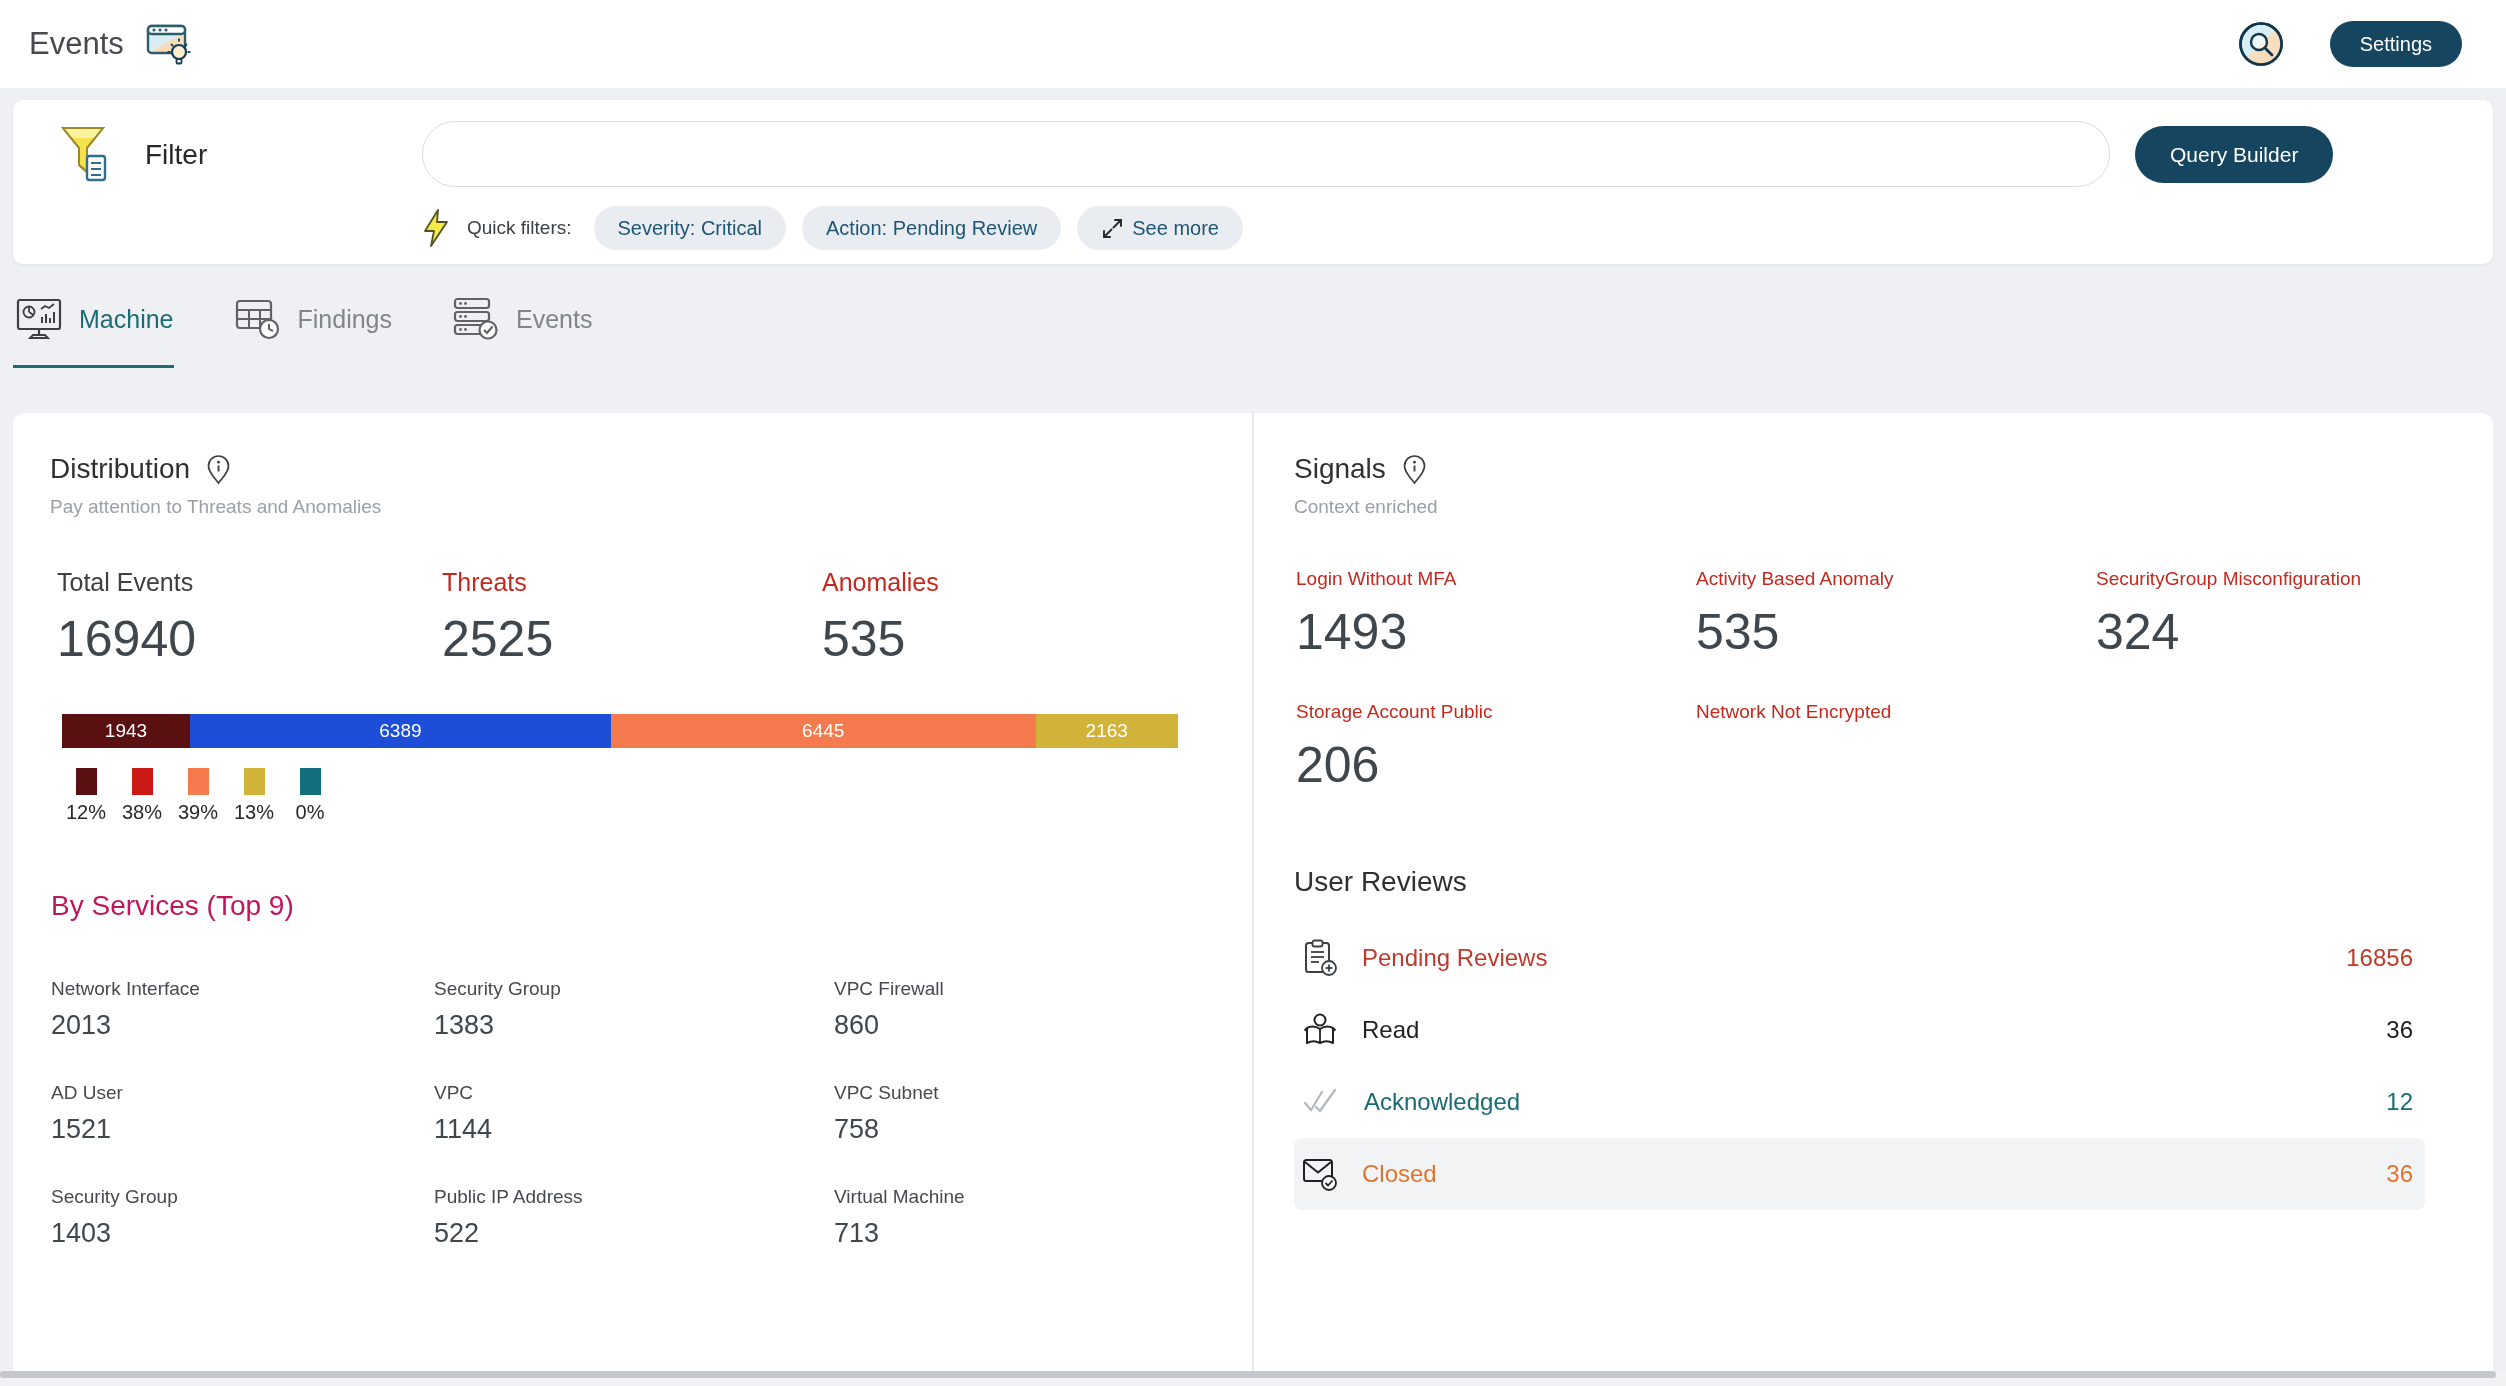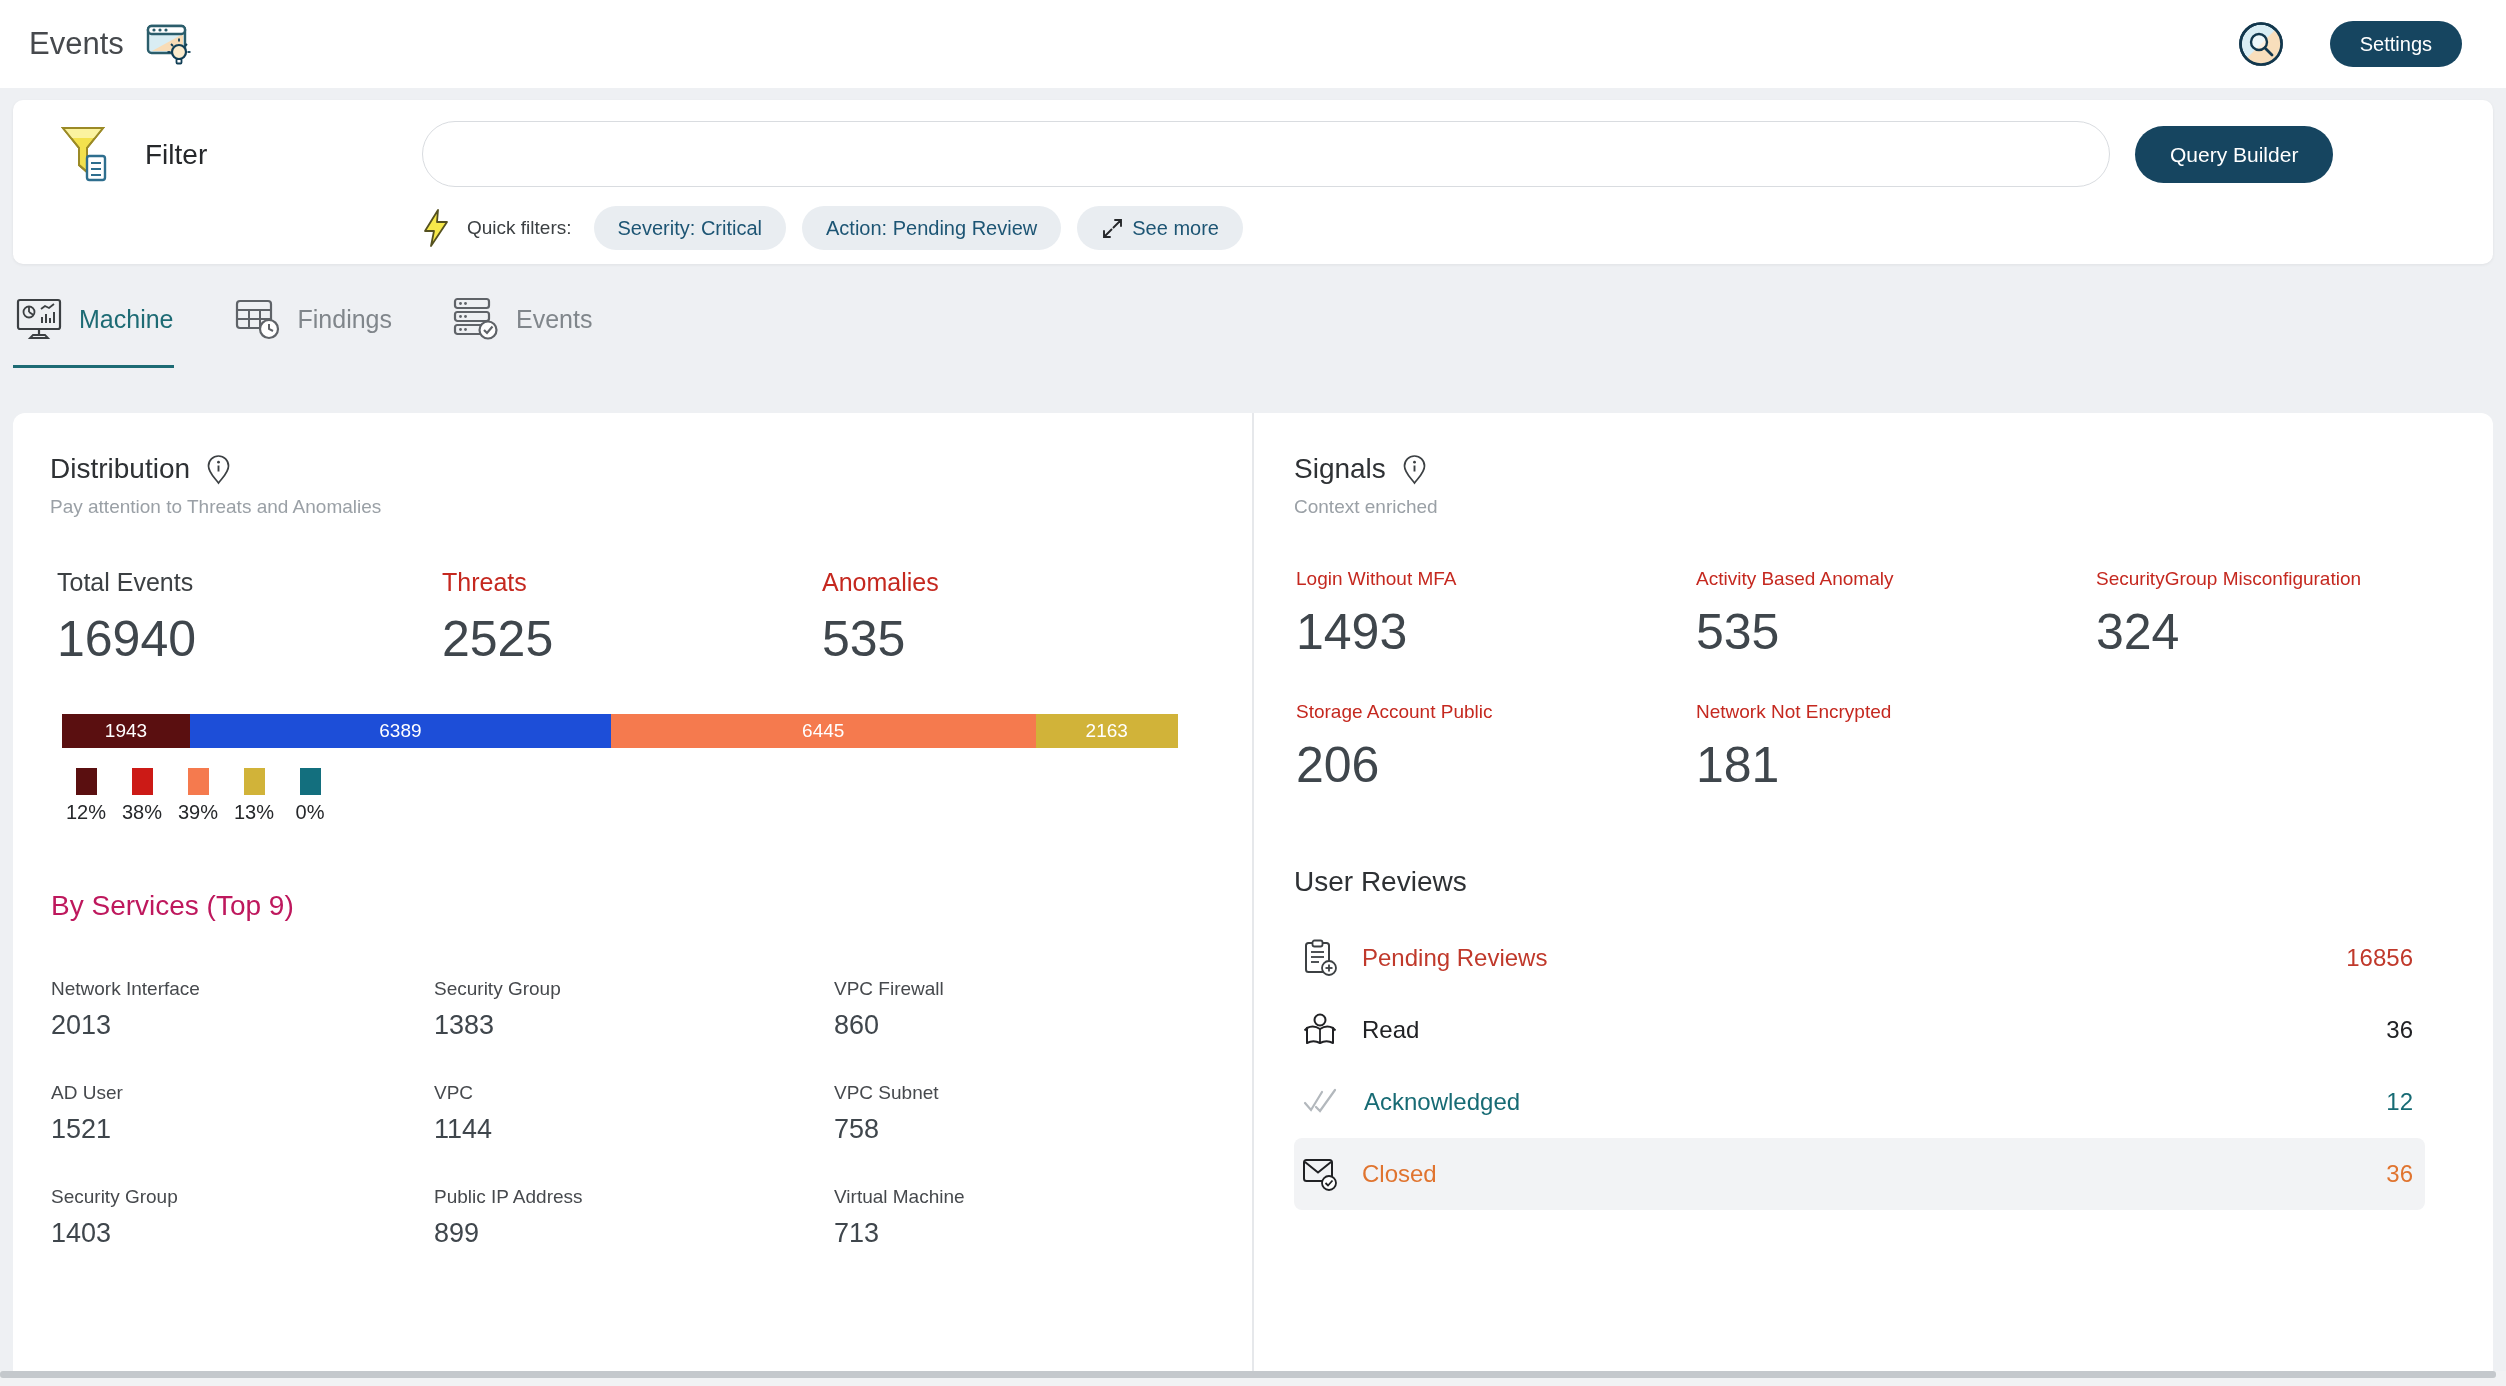--- a/index.html
+++ b/index.html
@@ -334,21 +334,21 @@
       <div>
         <div class="service-label">VPC Subnet</div>
         <div class="service-value">758</div>
       </div>
       <div>
         <div class="service-label">Security Group</div>
         <div class="service-value">1403</div>
       </div>
       <div>
         <div class="service-label">Public IP Address</div>
-        <div class="service-value">899</div>
+        <div class="service-value">522</div>
       </div>
       <div>
         <div class="service-label">Virtual Machine</div>
         <div class="service-value">713</div>
       </div>
     </div>
   </div>
 
   <div class="right-panel">
     <div class="panel-title-row">
@@ -375,21 +375,20 @@
       <div>
         <div class="signal-label">SecurityGroup Misconfiguration</div>
         <div class="signal-value">324</div>
       </div>
       <div>
         <div class="signal-label">Storage Account Public</div>
         <div class="signal-value">206</div>
       </div>
       <div>
         <div class="signal-label">Network Not Encrypted</div>
-        <div class="signal-value">181</div>
       </div>
       <div></div>
     </div>
 
     <div class="reviews-title">User Reviews</div>
     <div class="reviews">
 
       <div class="review-row">
         <span>
           <svg width="36" height="38" viewBox="0 0 36 38">

